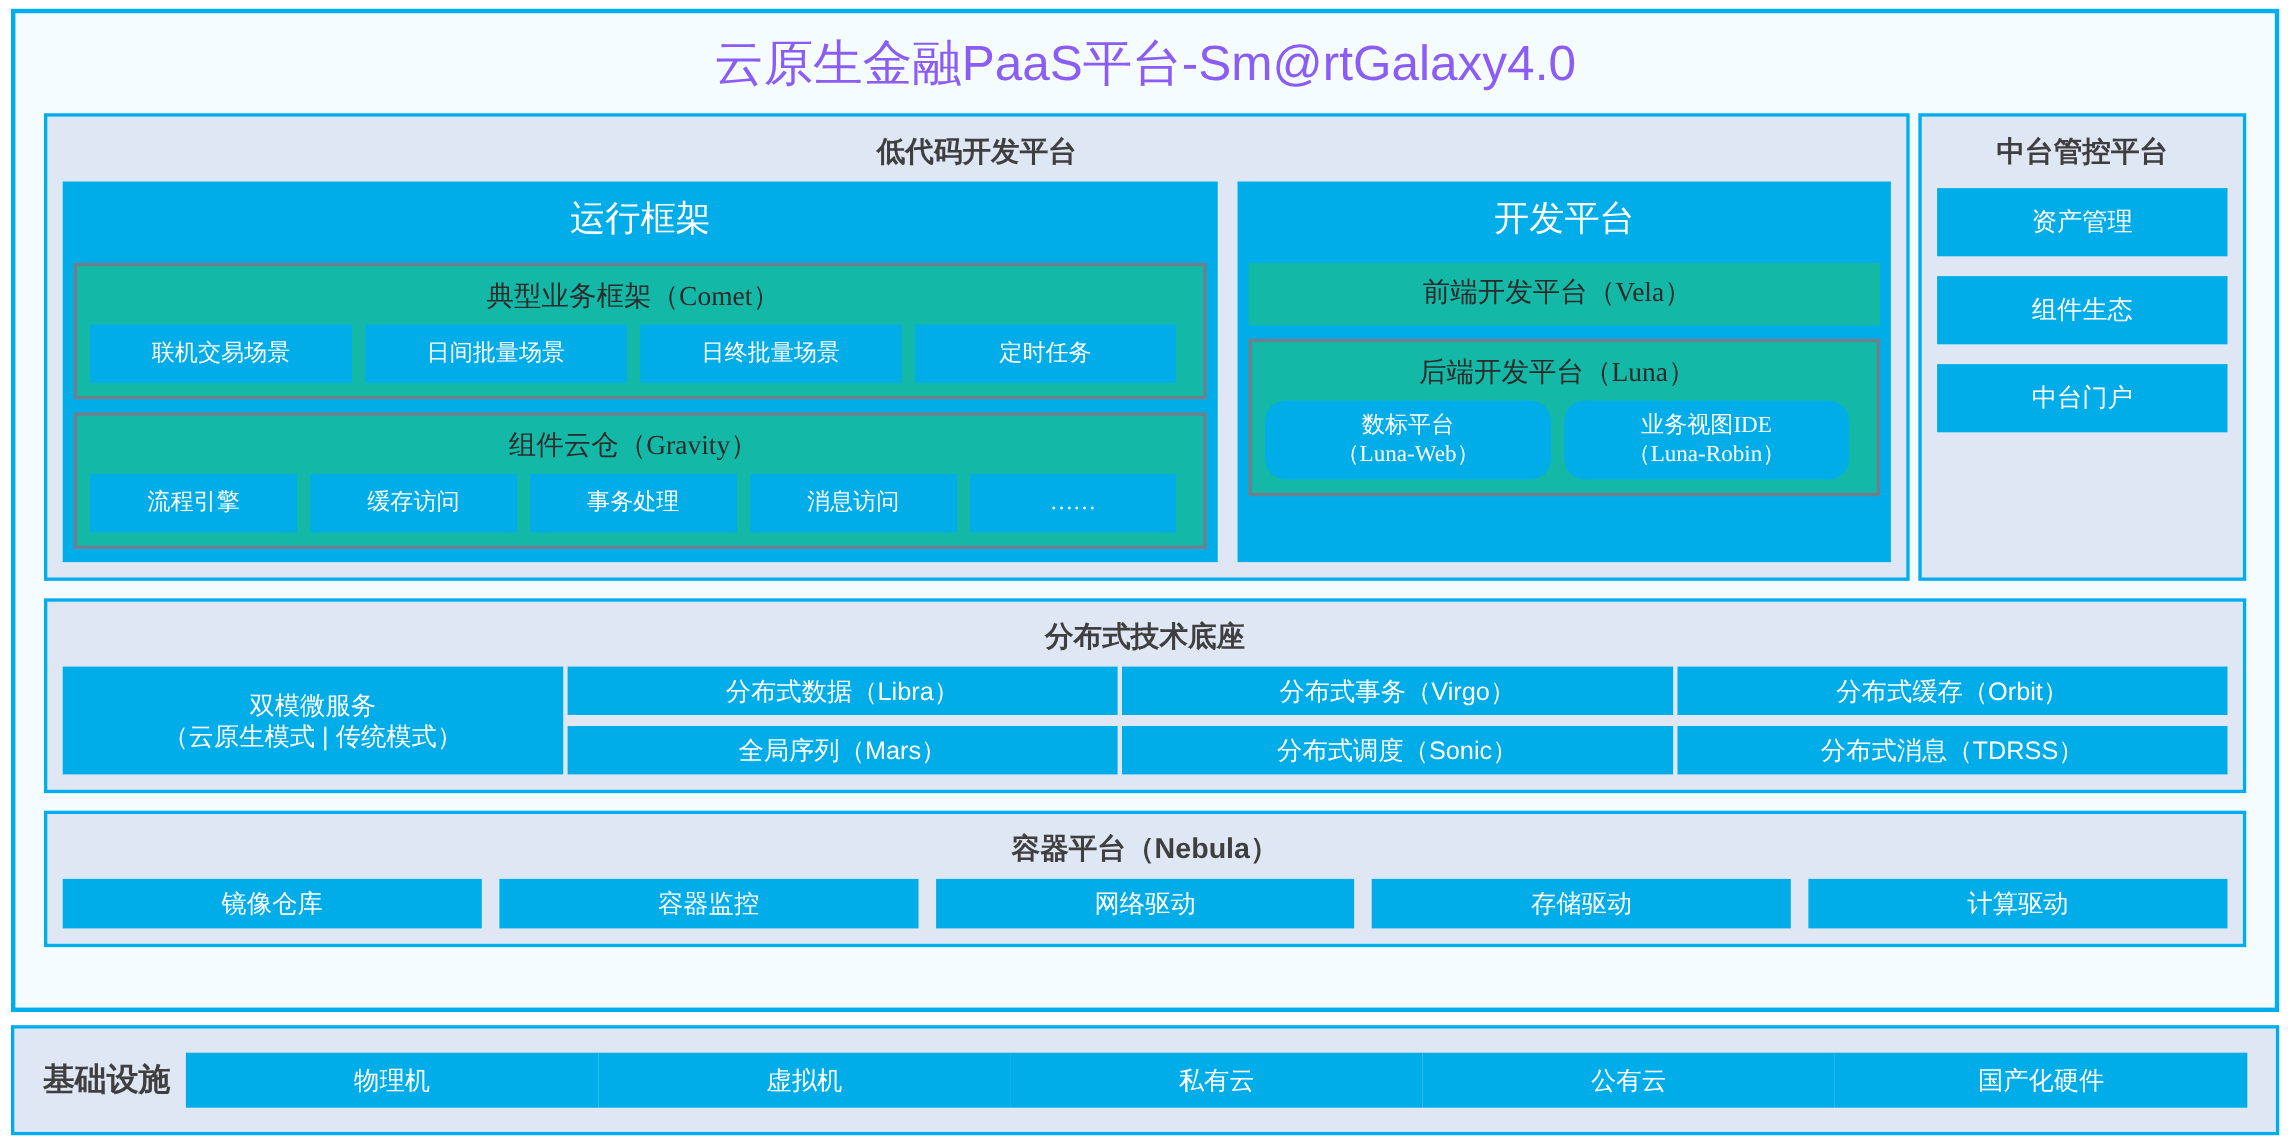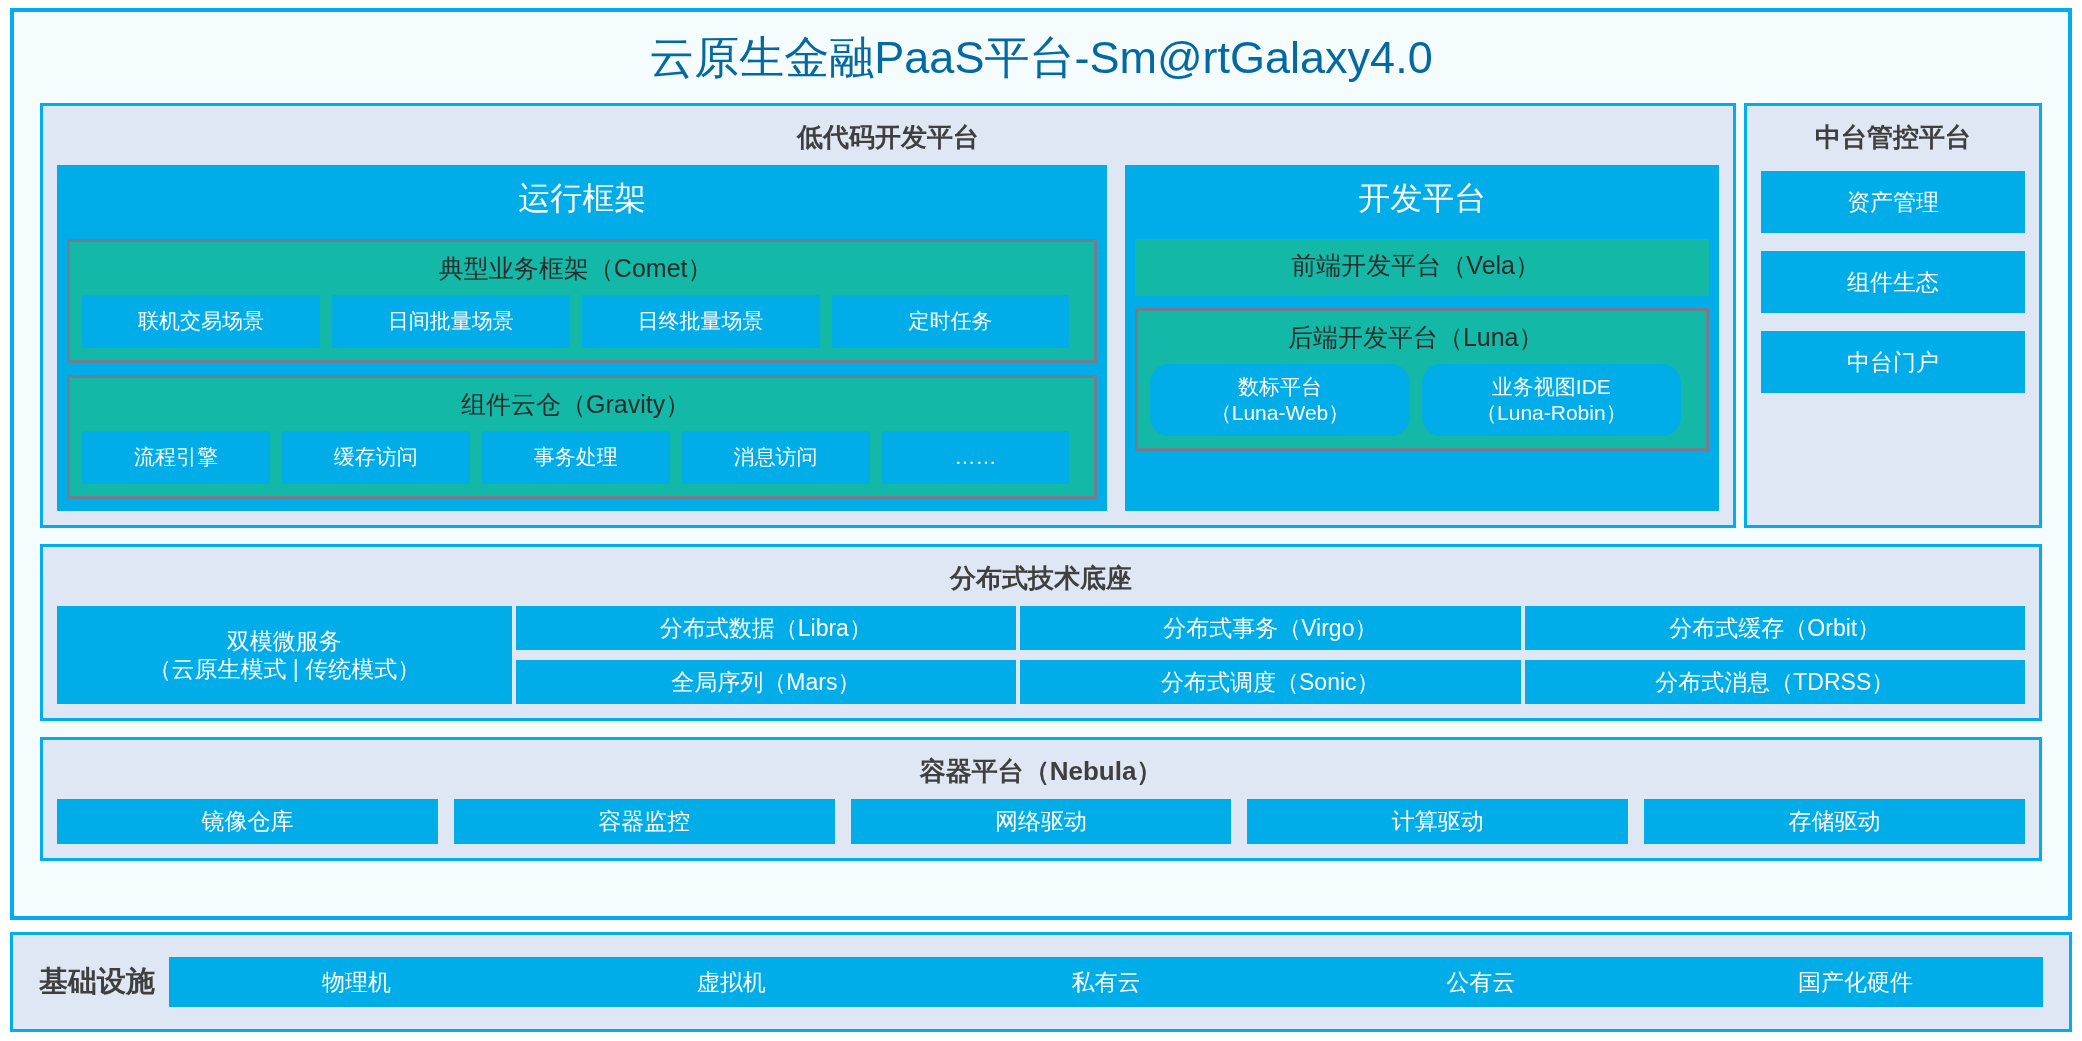--- a/index.html
+++ b/index.html
@@ -23,21 +23,21 @@
     height: 912px;
     padding: 10px 26px 16px 26px;
     display: flex;
     flex-direction: column;
   }
 
   .main-title {
     text-align: center;
     font-size: 45px;
     font-weight: 400;
-    color: #0369a1;
+    color: #8b5cf6;
     letter-spacing: 0px;
     line-height: 1.35;
     padding: 6px 0 14px 0;
   }
 
   
   .panel {
     background: #dee7f3;
     border: 3px solid #00adef;
     padding: 10px 14px 14px 14px;
@@ -87,21 +87,21 @@
     gap: 12px;
   }
   .bs-title {
     text-align: center;
     font-size: 32px;
     color: #ffffff;
     padding: 4px 0 6px 0;
   }
 
   
-  .row-top { display: flex; gap: 8px; align-items: stretch; }
+  .row-top { display: flex; gap: 8px; align-items: stretch; font-family: Liberation Serif, serif; }
   .lowcode { flex: 1 1 auto; display: flex; flex-direction: column; }
   .lowcode-body { display: flex; gap: 18px; align-items: stretch; }
   .runtime { flex: 0 0 63.2%; display: flex; flex-direction: column; }
   .devplat { flex: 1 1 auto; display: flex; flex-direction: column; }
 
   .ctrl { flex: 0 0 298px; display: flex; flex-direction: column; }
   .ctrl-list { display: flex; flex-direction: column; gap: 18px; padding-top: 6px; }
   .ctrl-list .tile { height: 62px; }
 
   .chip-row { display: flex; gap: 12px; }
@@ -250,22 +250,22 @@
 
         </div>
       </div>
 
       <div class="panel">
         <div class="panel-title">容器平台（Nebula）</div>
         <div class="cont-row">
           <div class="tile">镜像仓库</div>
           <div class="tile">容器监控</div>
           <div class="tile">网络驱动</div>
+          <div class="tile">存储驱动</div>
           <div class="tile">计算驱动</div>
-          <div class="tile">存储驱动</div>
         </div>
       </div>
 
     </div>
   </div>
 
   <div class="infra">
     <div class="infra-label">基础设施</div>
     <div class="tile">物理机</div>
     <div class="tile">虚拟机</div>

